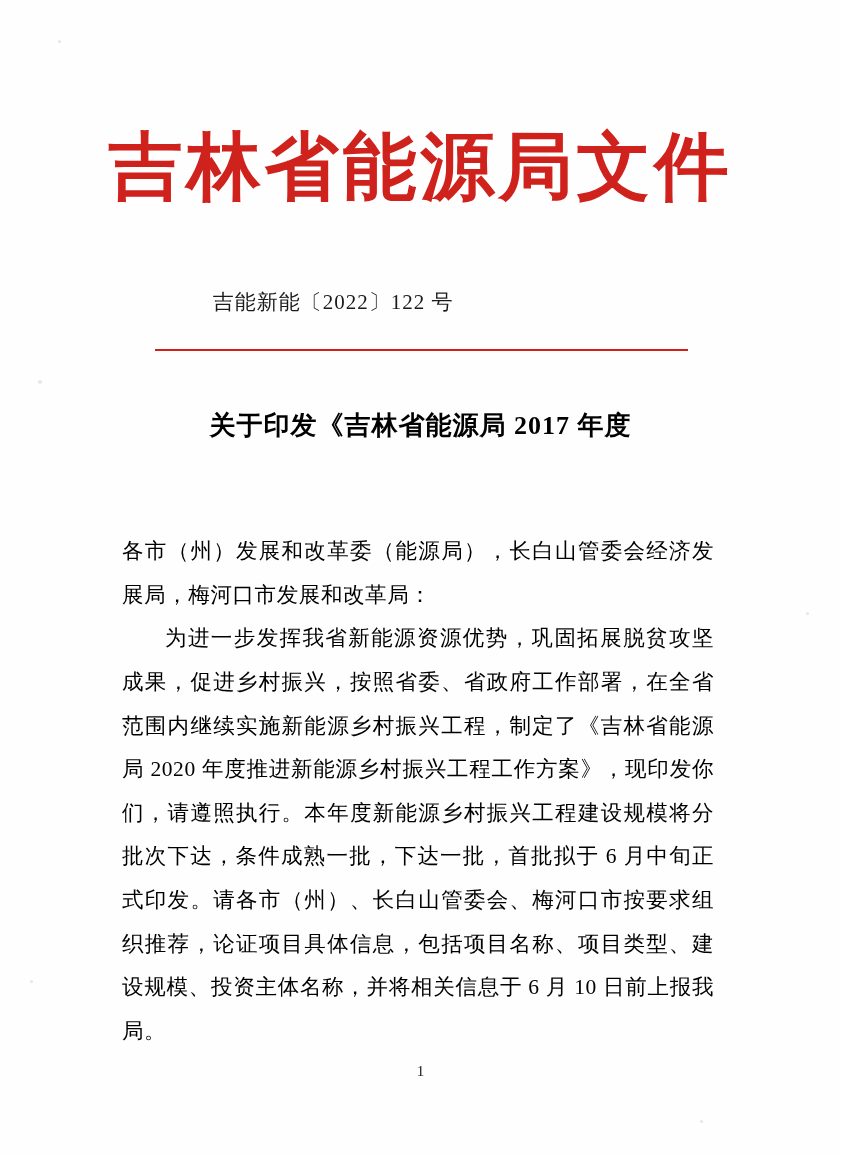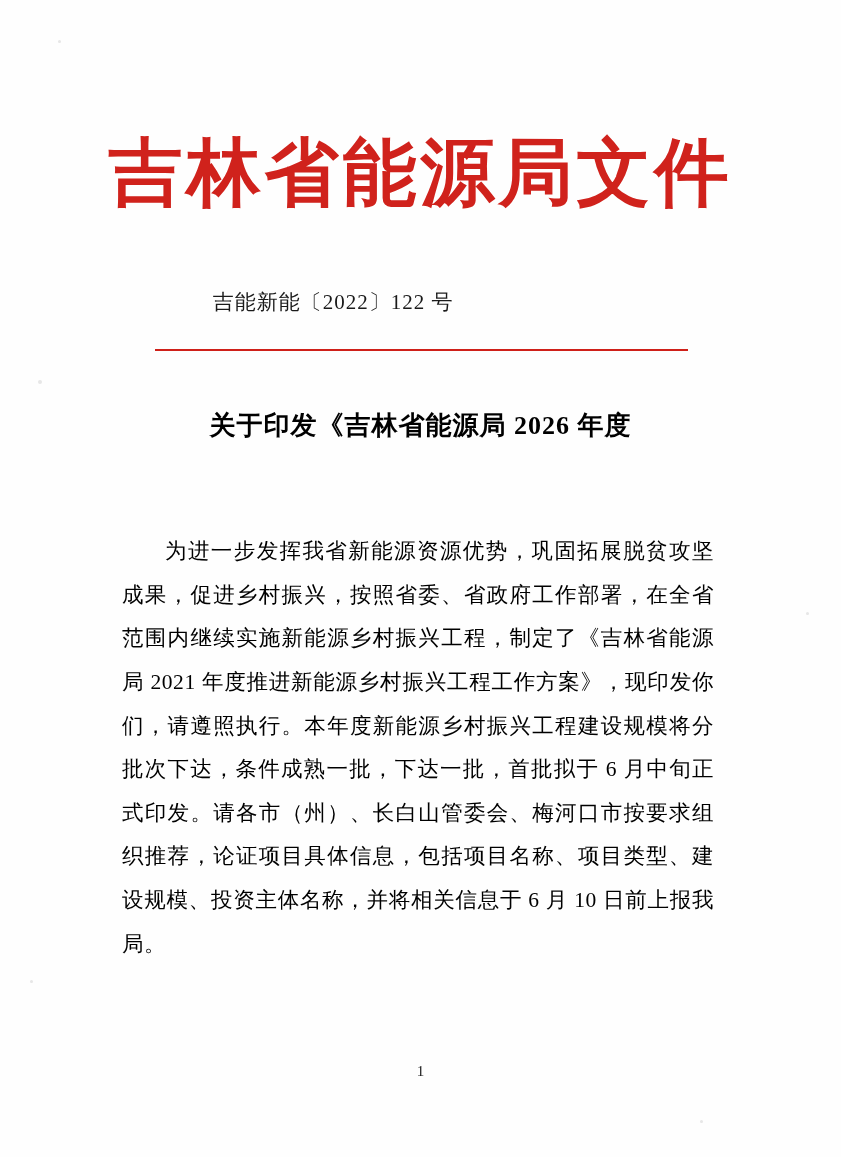--- a/index.html
+++ b/index.html
@@ -27,21 +27,21 @@
     background: #cfcfcf;
     opacity: .5;
   }
   .doc-title {
     position: absolute;
     top: 132px;
     left: 0;
     width: 841px;
     text-align: center;
     color: #d0221c;
-    font-family: Liberation Sans, sans-serif;
+    font-family: Liberation Mono, monospace;
     font-weight: bold;
     font-size: 74px;
     letter-spacing: 4px;
     line-height: 1.1;
     white-space: nowrap;
   }
   .doc-number {
     position: absolute;
     top: 288px;
     left: 0;
@@ -108,21 +108,22 @@
   <div class="speckle" style="top:980px;left:30px;width:3px;height:3px;"></div>
   <div class="speckle" style="top:1120px;left:700px;width:3px;height:3px;"></div>
 
   <div class="doc-title">吉林省能源局文件</div>
 
   <div class="doc-number">吉能新能〔2022〕122 号</div>
 
   <div class="red-rule"></div>
 
   <div class="subject">
-    <div>关于印发《吉林省能源局 2026 年度</div>
+    <div>关于印发《吉林省能源局 2017 年度</div>
   </div>
 
   <div class="body-block">
-    <p class="indent">为进一步发挥我省新能源资源优势，巩固拓展脱贫攻坚成果，促进乡村振兴，按照省委、省政府工作部署，在全省范围内继续实施新能源乡村振兴工程，制定了《吉林省能源局 2021 年度推进新能源乡村振兴工程工作方案》，现印发你们，请遵照执行。本年度新能源乡村振兴工程建设规模将分批次下达，条件成熟一批，下达一批，首批拟于 6 月中旬正式印发。请各市（州）、长白山管委会、梅河口市按要求组织推荐，论证项目具体信息，包括项目名称、项目类型、建设规模、投资主体名称，并将相关信息于 6 月 10 日前上报我局。</p>
+    <p>各市（州）发展和改革委（能源局），长白山管委会经济发展局，梅河口市发展和改革局：</p>
+    <p class="indent">为进一步发挥我省新能源资源优势，巩固拓展脱贫攻坚成果，促进乡村振兴，按照省委、省政府工作部署，在全省范围内继续实施新能源乡村振兴工程，制定了《吉林省能源局 2020 年度推进新能源乡村振兴工程工作方案》，现印发你们，请遵照执行。本年度新能源乡村振兴工程建设规模将分批次下达，条件成熟一批，下达一批，首批拟于 6 月中旬正式印发。请各市（州）、长白山管委会、梅河口市按要求组织推荐，论证项目具体信息，包括项目名称、项目类型、建设规模、投资主体名称，并将相关信息于 6 月 10 日前上报我局。</p>
   </div>
 
   <div class="page-number">1</div>
 </div>
 
 </body></html>

